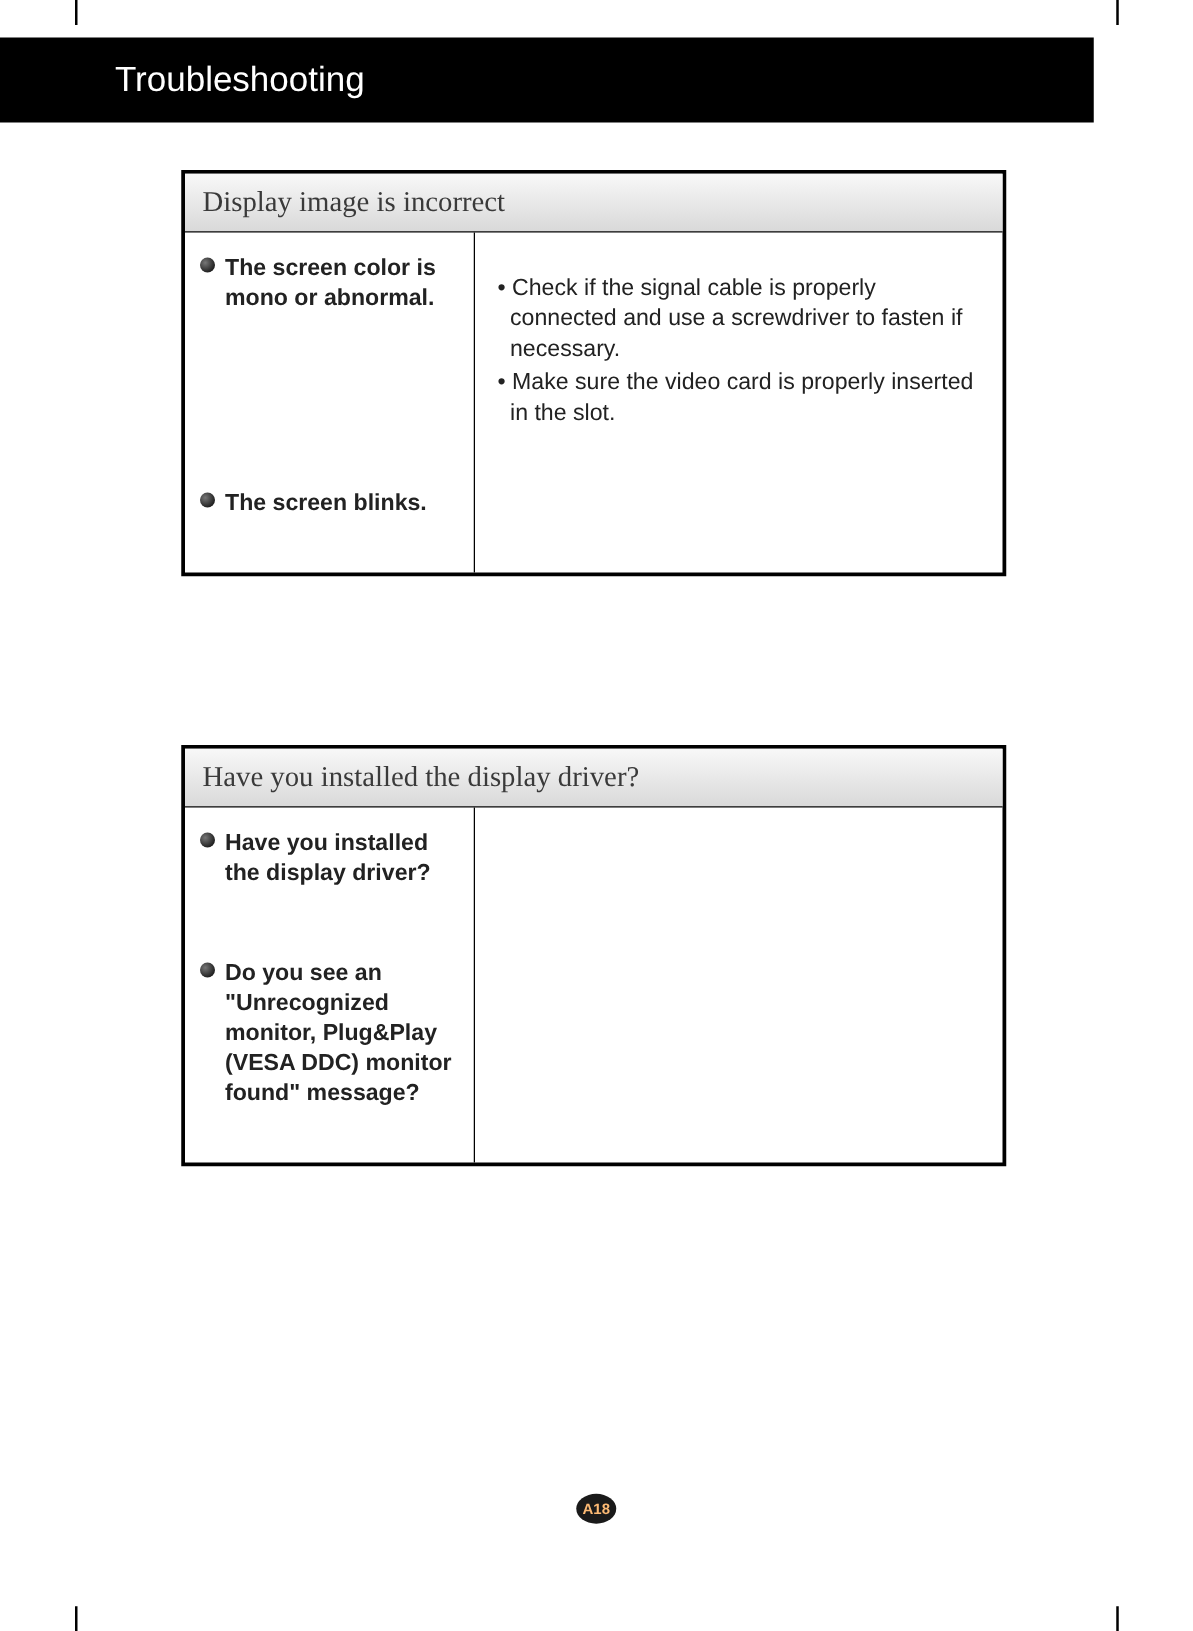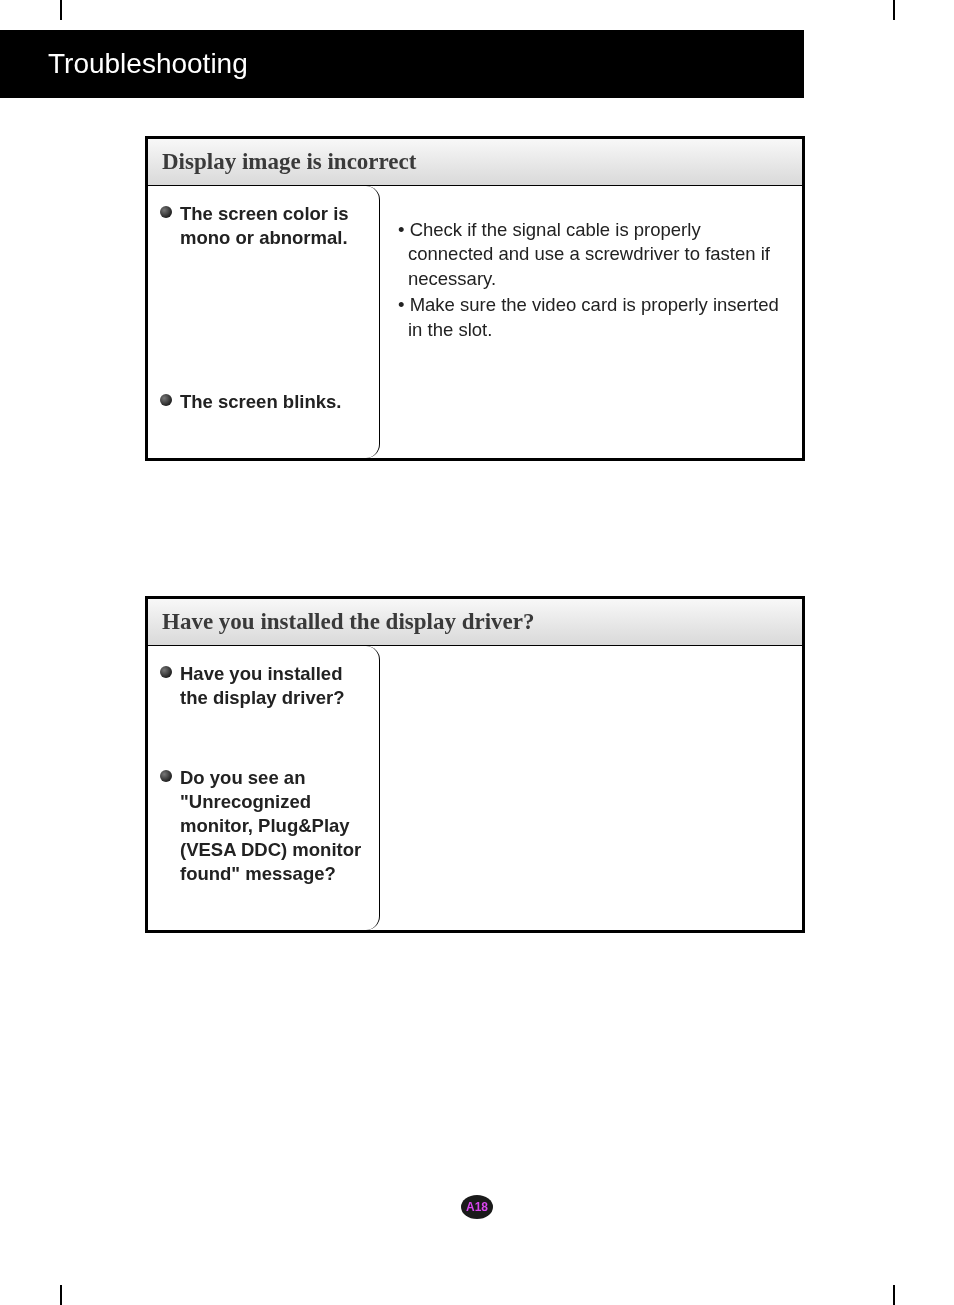--- a/index.html
+++ b/index.html
@@ -13,56 +13,55 @@
     color: #222;
   }
   .crop-top { position:absolute; left:60px; top:0; width:2px; height:20px; background:#000; }
   .crop-top2 { position:absolute; left:893px; top:0; width:2px; height:20px; background:#000; }
   .crop-bot { position:absolute; left:60px; bottom:0; width:2px; height:20px; background:#000; }
   .crop-bot2 { position:absolute; left:893px; bottom:0; width:2px; height:20px; background:#000; }
 
   .title-bar {
     position: absolute;
     left: 0; top: 30px;
-    width: 804px;
+    width: 875px;
     height: 68px;
     background: #000;
     color: #fff;
     font-size: 28px;
     line-height: 68px;
-    padding-left: 48px;
+    padding-left: 92px;
     box-sizing: border-box;
   }
   .section {
     position: absolute;
     left: 145px;
     width: 660px;
     border: 3px solid #000;
     box-sizing: border-box;
   }
   .sec1 { top: 136px; }
   .sec2 { top: 596px; }
   .section-header {
     background: linear-gradient(#f8f8f8, #d9d9d9);
     border-bottom: 1px solid #000;
     font-family: Georgia, 'Times New Roman', serif;
-    font-weight: bold;
+    font-weight: normal;
     font-size: 23px;
     padding: 10px 14px;
     color: #3a3a3a;
   }
   .section-body {
     display: flex;
   }
   .left-col {
     width: 232px;
     border-right: 1px solid #000;
     padding: 16px 10px 24px 12px;
     box-sizing: border-box;
-    border-radius: 14px;
   }
   .right-col {
     flex: 1;
     padding: 32px 18px 24px 10px;
     box-sizing: border-box;
   }
   .problem {
     display: flex;
     align-items: flex-start;
     margin-bottom: 20px;
@@ -95,21 +94,21 @@
   .spacer3 { height: 12px; }
 
   .page-badge {
     position: absolute;
     left: 50%; transform: translateX(-50%);
     top: 1195px;
     width: 30px; height: 30px;
     background: #222;
     border-radius: 15px 15px 15px 15px / 15px 15px 15px 15px;
     background: #1a1a1a;
-    color: #d946ef;
+    color: #fdba74;
     font-size: 12px;
     font-weight: bold;
     text-align: center;
     line-height: 30px;
   }
   .page-badge { border-radius: 50% 50% 50% 50%; }
   .page-badge { width:32px; height:24px; border-radius: 50%; line-height:24px; }
 </style>
 </head>
 <body>

